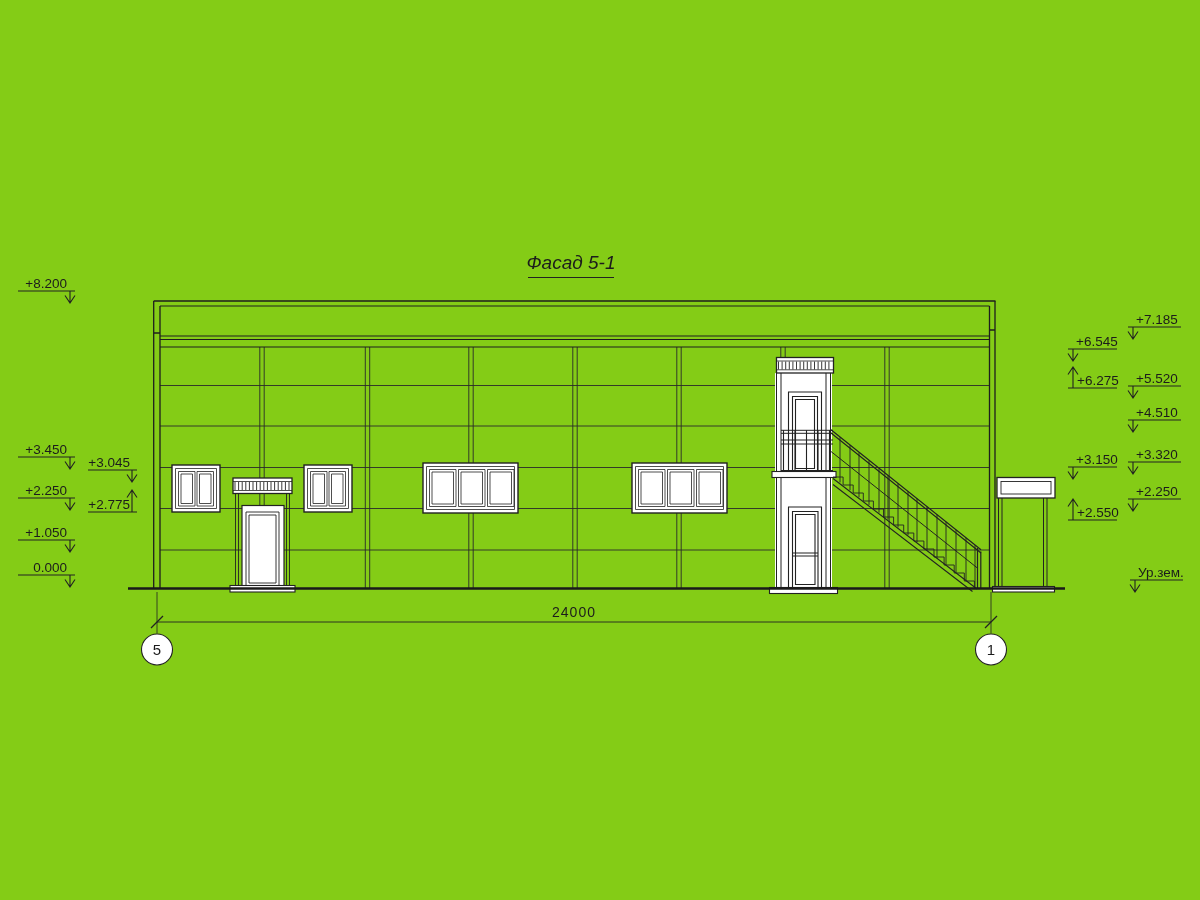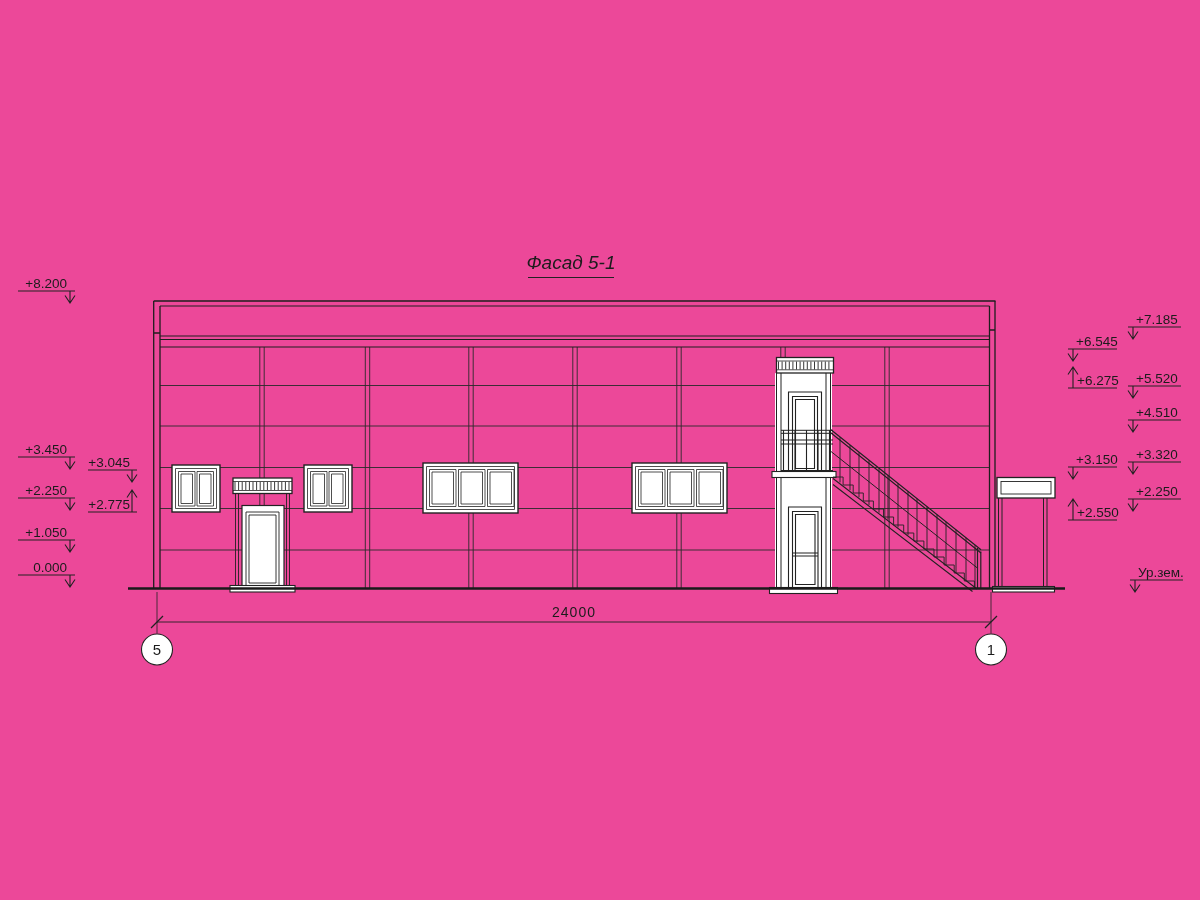--- a/index.html
+++ b/index.html
@@ -1,16 +1,16 @@
 <!DOCTYPE html>
 <html><head>
 <meta charset="utf-8">
 <style>
   html,body{margin:0;padding:0;background:#fff;}
-  .sheet{position:relative;width:1200px;height:900px;background:#ec4899;overflow:hidden;
+  .sheet{position:relative;width:1200px;height:900px;background:#84cc16;overflow:hidden;
          font-family:"Liberation Sans", sans-serif;}
   svg{display:block}
   svg text{stroke:none;fill:#1c1c1c;font-family:"Liberation Sans", sans-serif;}
   .lvl-txt{font-size:13.5px;}
   .dim-txt{font-size:14px;letter-spacing:1px;}
   .axis-txt{font-size:15px;}
   .title-txt{font-size:19px;font-style:italic;}
 </style>
 </head>
 <body>

